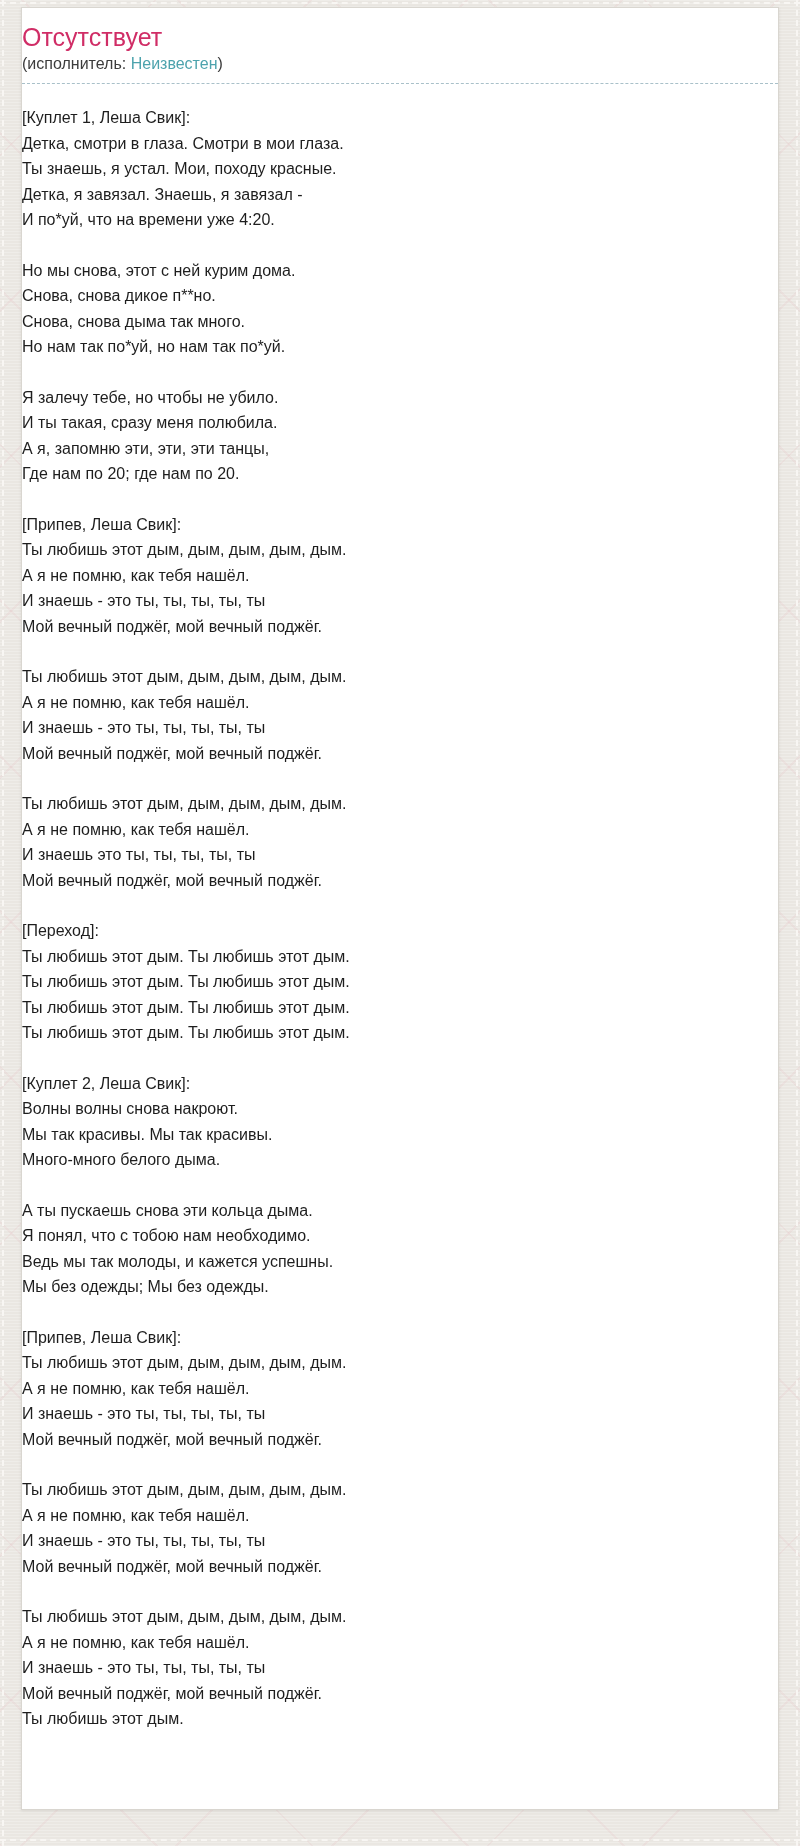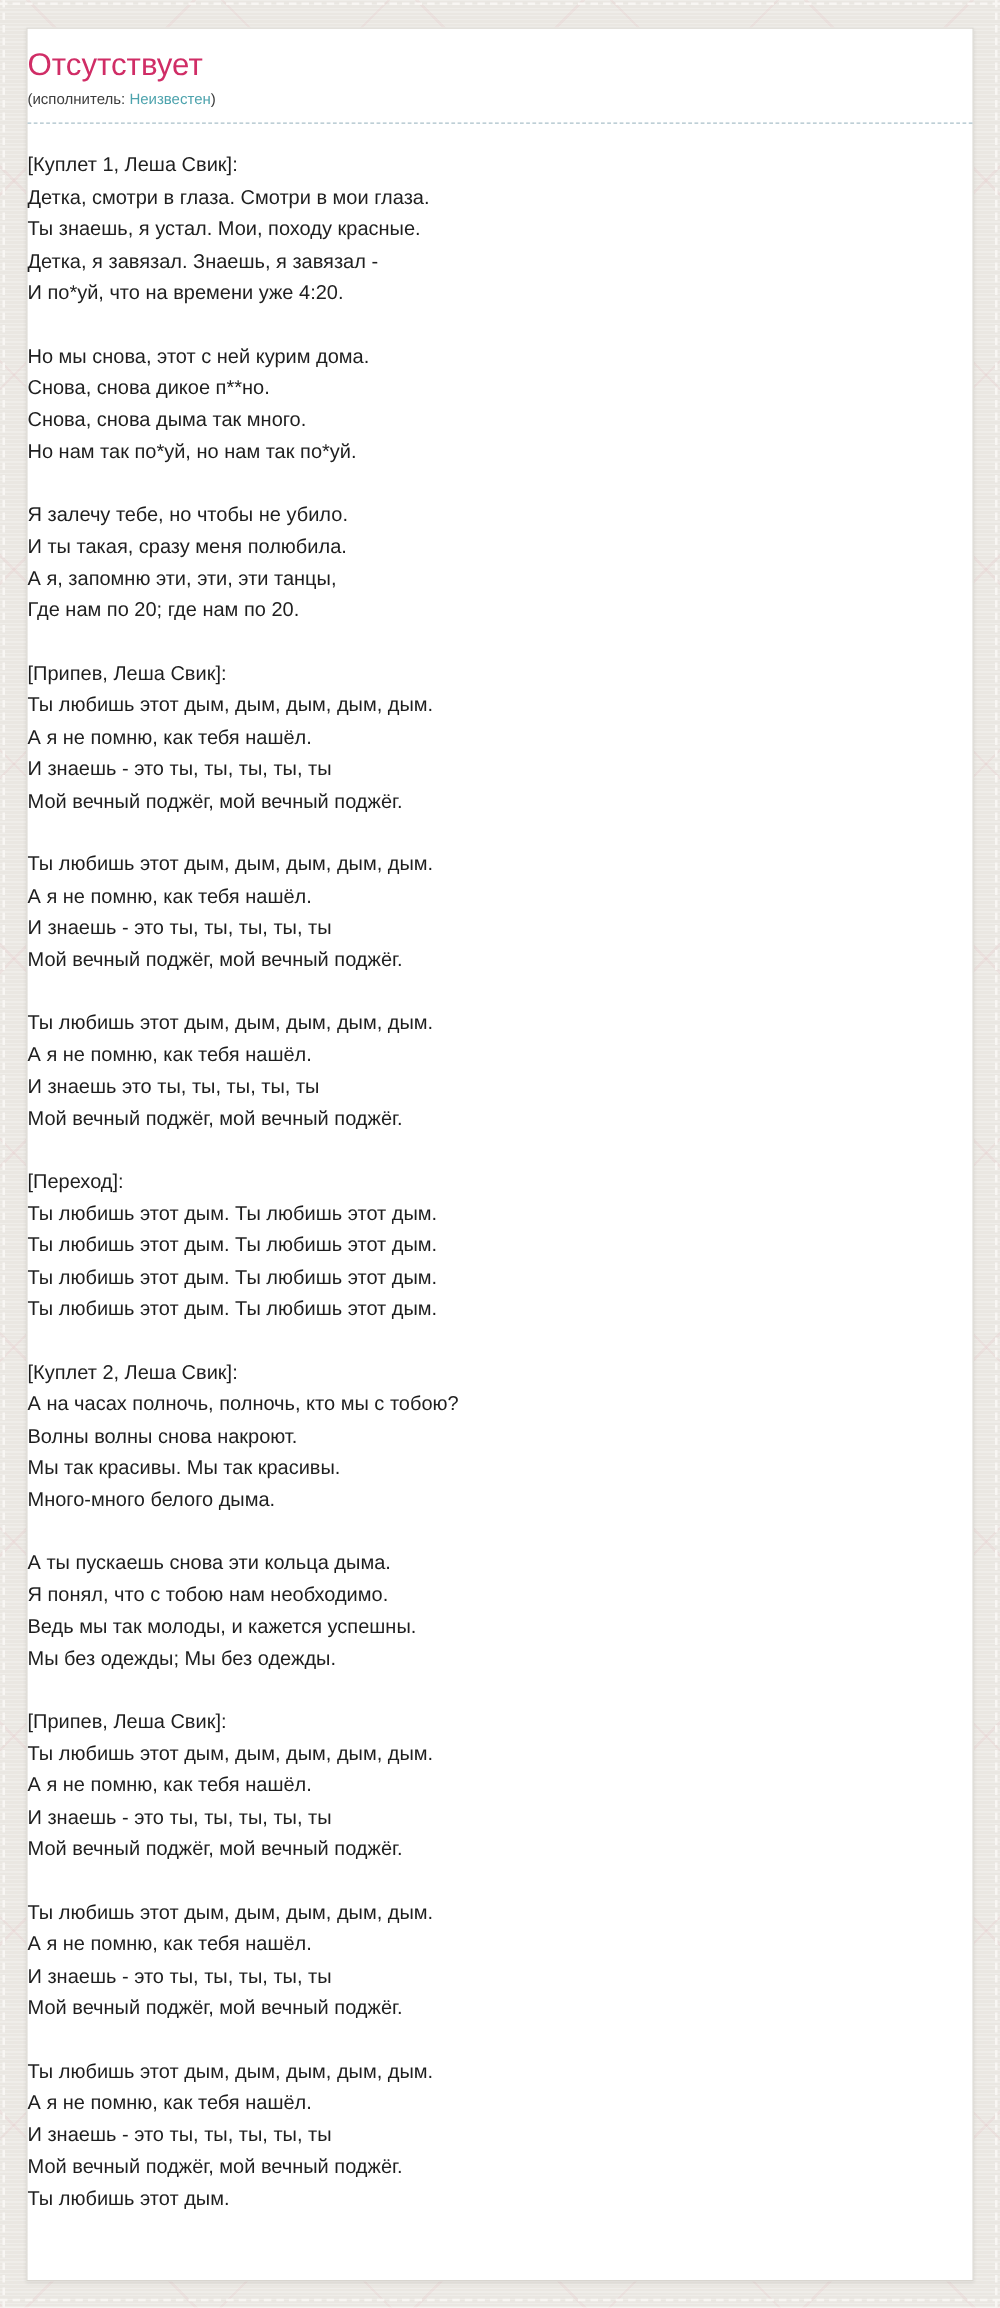--- a/index.html
+++ b/index.html
@@ -19,34 +19,34 @@
       repeating-linear-gradient(45deg, rgba(223,150,162,0.10) 0 2px, transparent 2px 110px),
       repeating-linear-gradient(-45deg, rgba(223,150,162,0.10) 0 2px, transparent 2px 110px),
       repeating-linear-gradient(0deg, rgba(255,255,255,0.25) 0 1px, transparent 1px 3px);
   }
   .stitch{position:absolute;z-index:1;}
   .stitch-top{top:2px;left:0;width:100%;border-top:2px dashed #f8f6f3;}
   .stitch-bottom{bottom:5px;left:0;width:100%;border-top:2px dashed #f8f6f3;}
   .stitch-left{left:2px;top:0;height:100%;border-left:2px dashed #f8f6f3;}
   .stitch-right{right:2px;top:0;height:100%;border-left:2px dashed #f8f6f3;}
   .card{
-    position:absolute;left:21px;top:22px;width:758px;height:1803px;
+    position:absolute;left:21px;top:7px;width:758px;height:1803px;
     box-sizing:border-box;z-index:2;
     background:var(--card-bg);
     border:1px solid #d9d6d0;
     box-shadow:0 1px 3px rgba(0,0,0,0.08);
     padding:14px 0;
   }
   .song-title{
     margin:0;padding:0;
     font-size:25px;font-weight:400;line-height:30px;
     color:var(--title-color);
   }
   .artist-line{
-    font-size:12px;line-height:20px;color:#3c3c3c;
+    font-size:16px;line-height:20px;color:#3c3c3c;
     padding:2px 0 9px 0;
     border-bottom:1px dashed var(--separator-color);
   }
   .artist-link{color:var(--artist-link-color);text-decoration:none;cursor:pointer;}
   .lyrics{
     padding-top:21px;
     font-size:16px;line-height:25.5px;
     color:var(--lyrics-color);
   }
   .stanza{margin:0 0 25px 0;}
@@ -104,21 +104,20 @@
       </div>
       <div class="stanza">
         <div class="line">[Переход]:</div>
         <div class="line">Ты любишь этот дым. Ты любишь этот дым.</div>
         <div class="line">Ты любишь этот дым. Ты любишь этот дым.</div>
         <div class="line">Ты любишь этот дым. Ты любишь этот дым.</div>
         <div class="line">Ты любишь этот дым. Ты любишь этот дым.</div>
       </div>
       <div class="stanza">
         <div class="line">[Куплет 2, Леша Свик]:</div>
-        <div class="line">А на часах полночь, полночь, кто мы с тобою?</div>
         <div class="line">Волны волны снова накроют.</div>
         <div class="line">Мы так красивы. Мы так красивы.</div>
         <div class="line">Много-много белого дыма.</div>
       </div>
       <div class="stanza">
         <div class="line">А ты пускаешь снова эти кольца дыма.</div>
         <div class="line">Я понял, что с тобою нам необходимо.</div>
         <div class="line">Ведь мы так молоды, и кажется успешны.</div>
         <div class="line">Мы без одежды; Мы без одежды.</div>
       </div>

